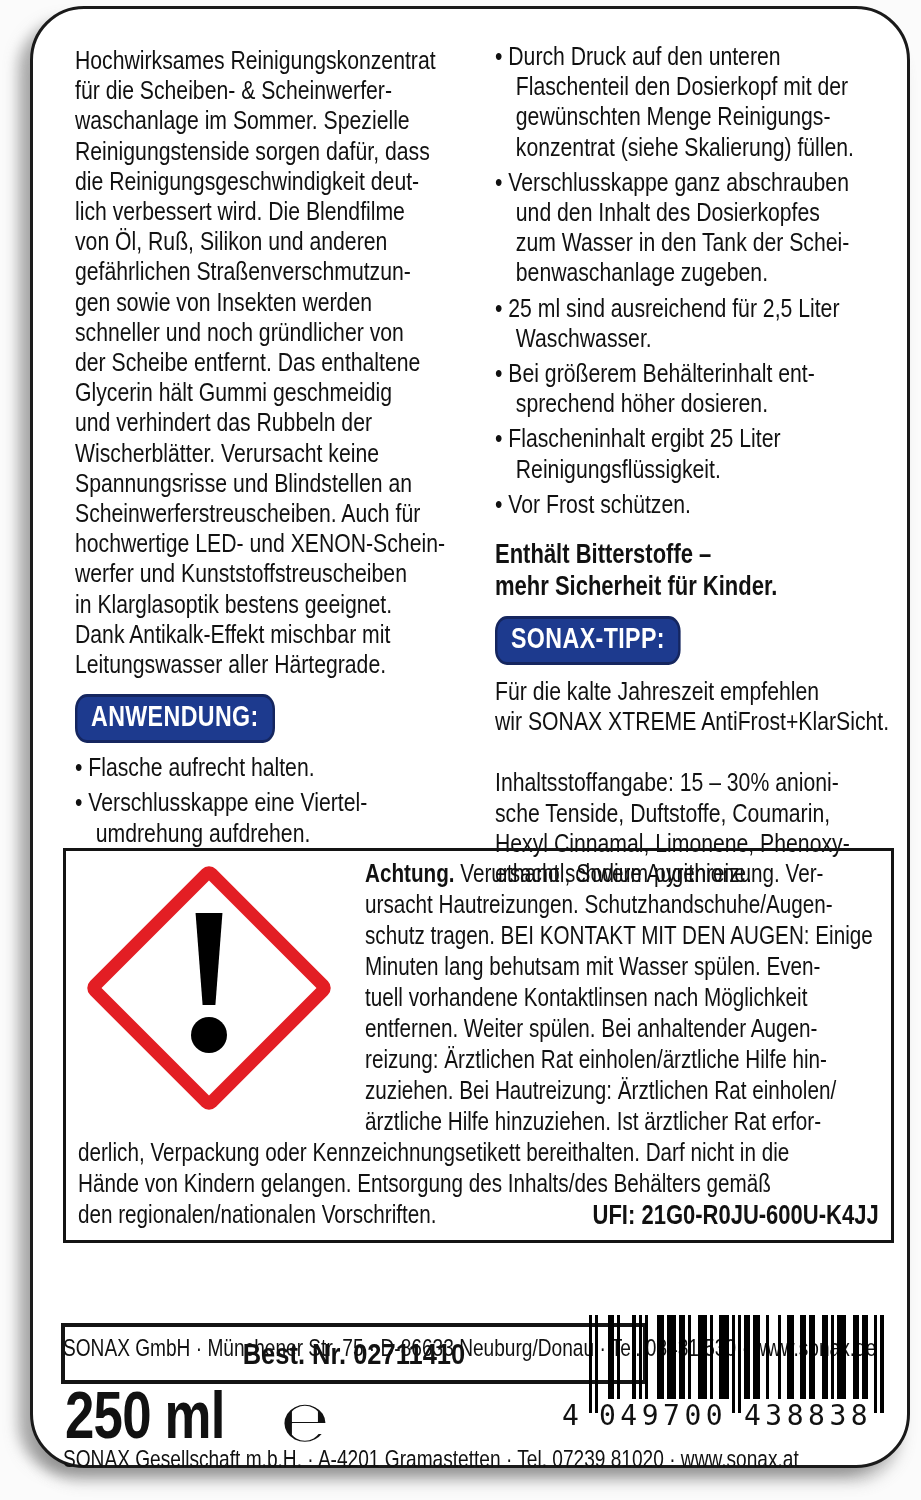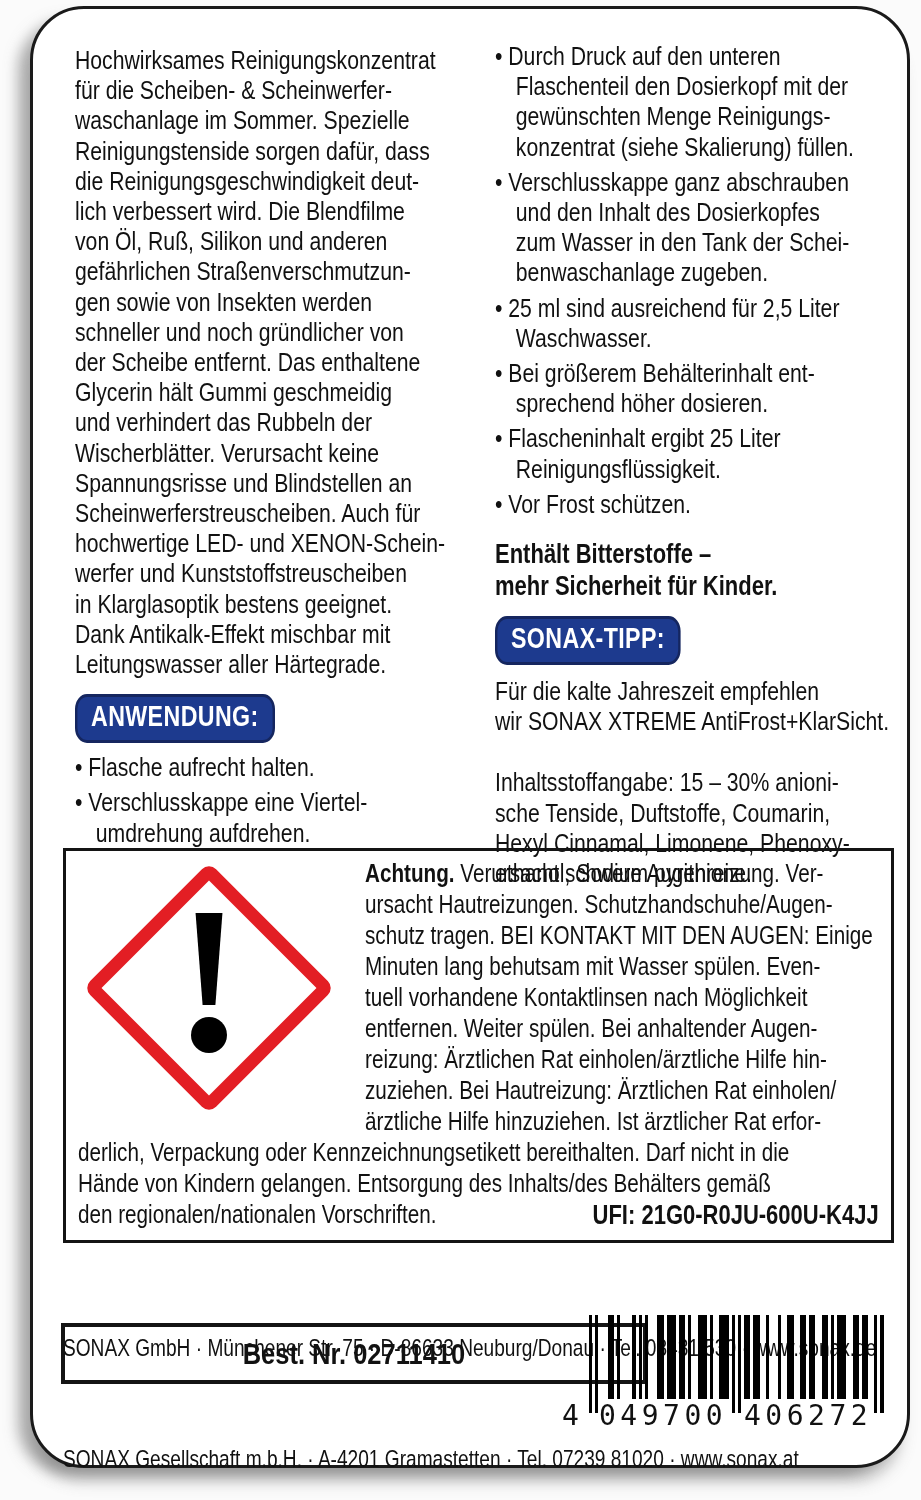--- a/index.html
+++ b/index.html
@@ -167,20 +167,24 @@
 
   <div class="address">
     <div>SONAX GmbH · Münchener Str. 75 · D-86633 Neuburg/Donau · Tel. 08431 530 · www.sonax.de</div>
     <div>SONAX Gesellschaft m.b.H. · A-4201 Gramastetten · Tel. 07239 81020 · www.sonax.at</div>
   </div>
 
   <div class="best-box">
     <span class="best-text">Best. Nr. 02711410</span>
   </div>
 
+  <div class="volume">
+    <span class="vol-num">250 ml</span>
+    <span class="esign">℮</span>
+  </div>
 
   <div class="barcode">
     <div id="bars">
         <div class="bc-bar" style="left: 0px; width: 3.3px; height: 98px;"></div>
         <div class="bc-bar" style="left: 6.2px; width: 3.3px; height: 98px;"></div>
         <div class="bc-bar" style="left: 18.6px; width: 3.3px; height: 84px;"></div>
         <div class="bc-bar" style="left: 21.7px; width: 3.3px; height: 84px;"></div>
         <div class="bc-bar" style="left: 27.9px; width: 3.3px; height: 84px;"></div>
         <div class="bc-bar" style="left: 43.4px; width: 3.3px; height: 84px;"></div>
         <div class="bc-bar" style="left: 49.6px; width: 3.3px; height: 84px;"></div>
@@ -222,16 +226,16 @@
         <div class="bc-bar" style="left: 254.2px; width: 3.3px; height: 84px;"></div>
         <div class="bc-bar" style="left: 263.5px; width: 3.3px; height: 84px;"></div>
         <div class="bc-bar" style="left: 266.6px; width: 3.3px; height: 84px;"></div>
         <div class="bc-bar" style="left: 272.8px; width: 3.3px; height: 84px;"></div>
         <div class="bc-bar" style="left: 275.9px; width: 3.3px; height: 84px;"></div>
         <div class="bc-bar" style="left: 285.2px; width: 3.3px; height: 98px;"></div>
         <div class="bc-bar" style="left: 291.4px; width: 3.3px; height: 98px;"></div>
       </div>
     <span class="bc-digit bc-d0">4</span>
     <span class="bc-digit bc-d1">049700</span>
-    <span class="bc-digit bc-d2">406272</span>
+    <span class="bc-digit bc-d2">438838</span>
   </div>
 
 </div>
 
 </body></html>

